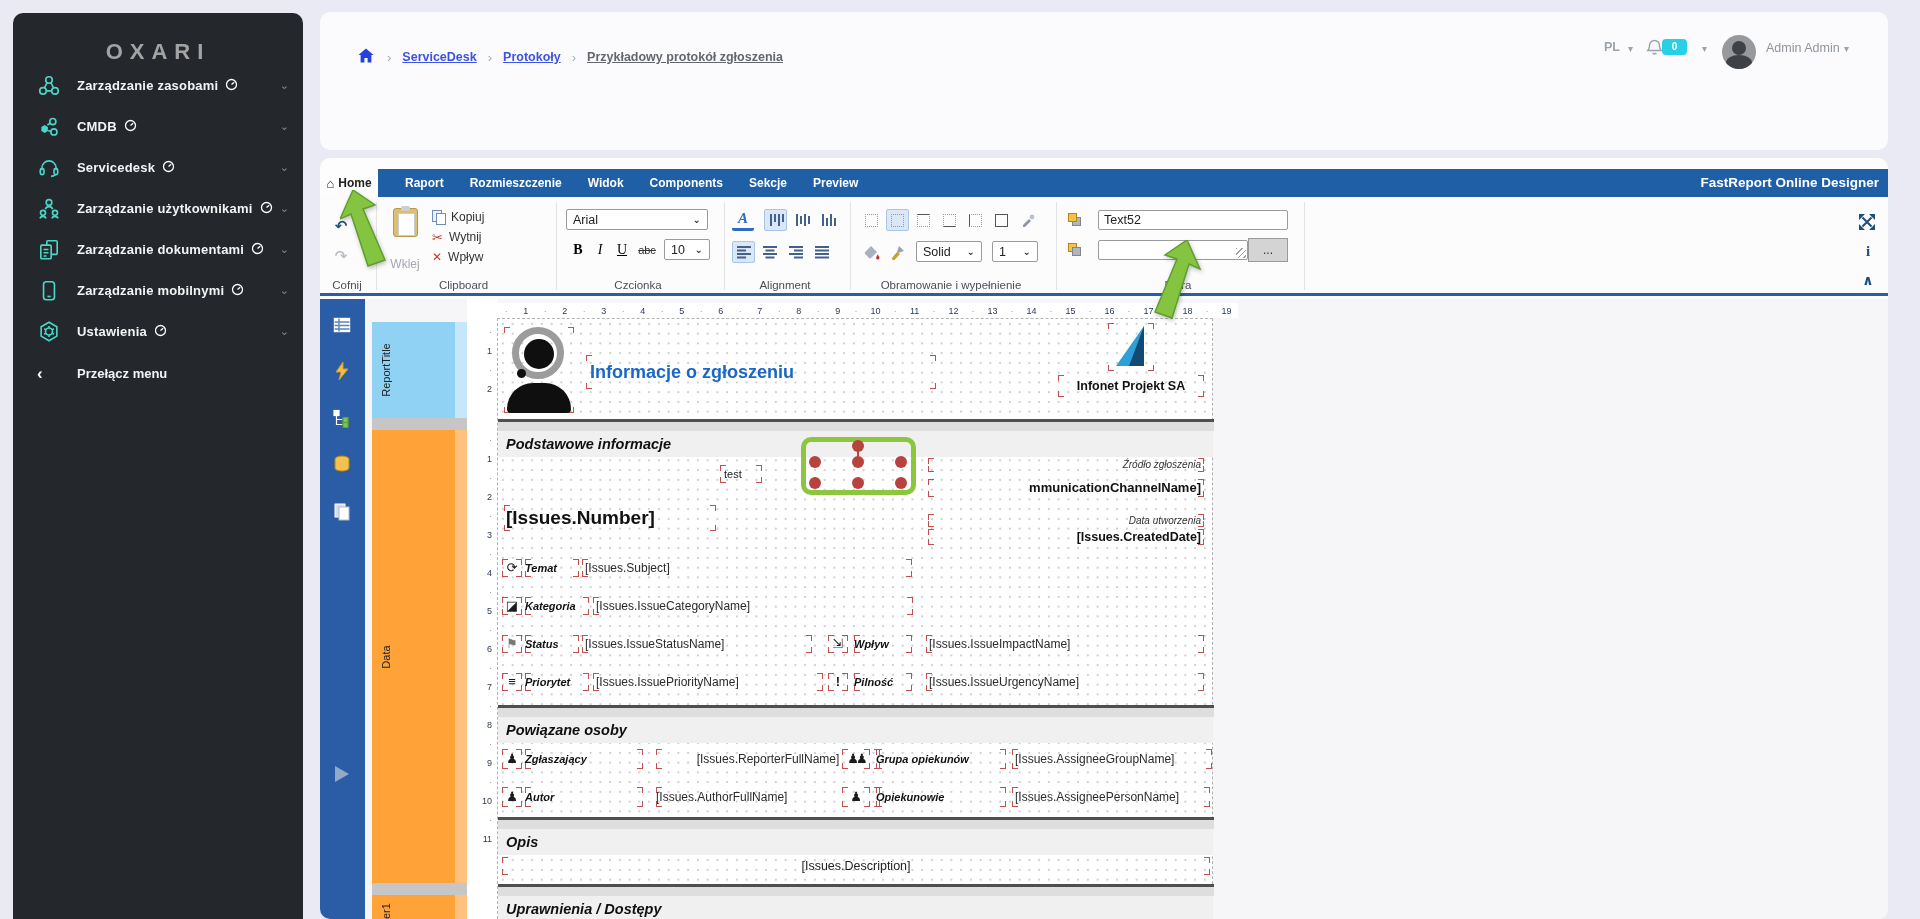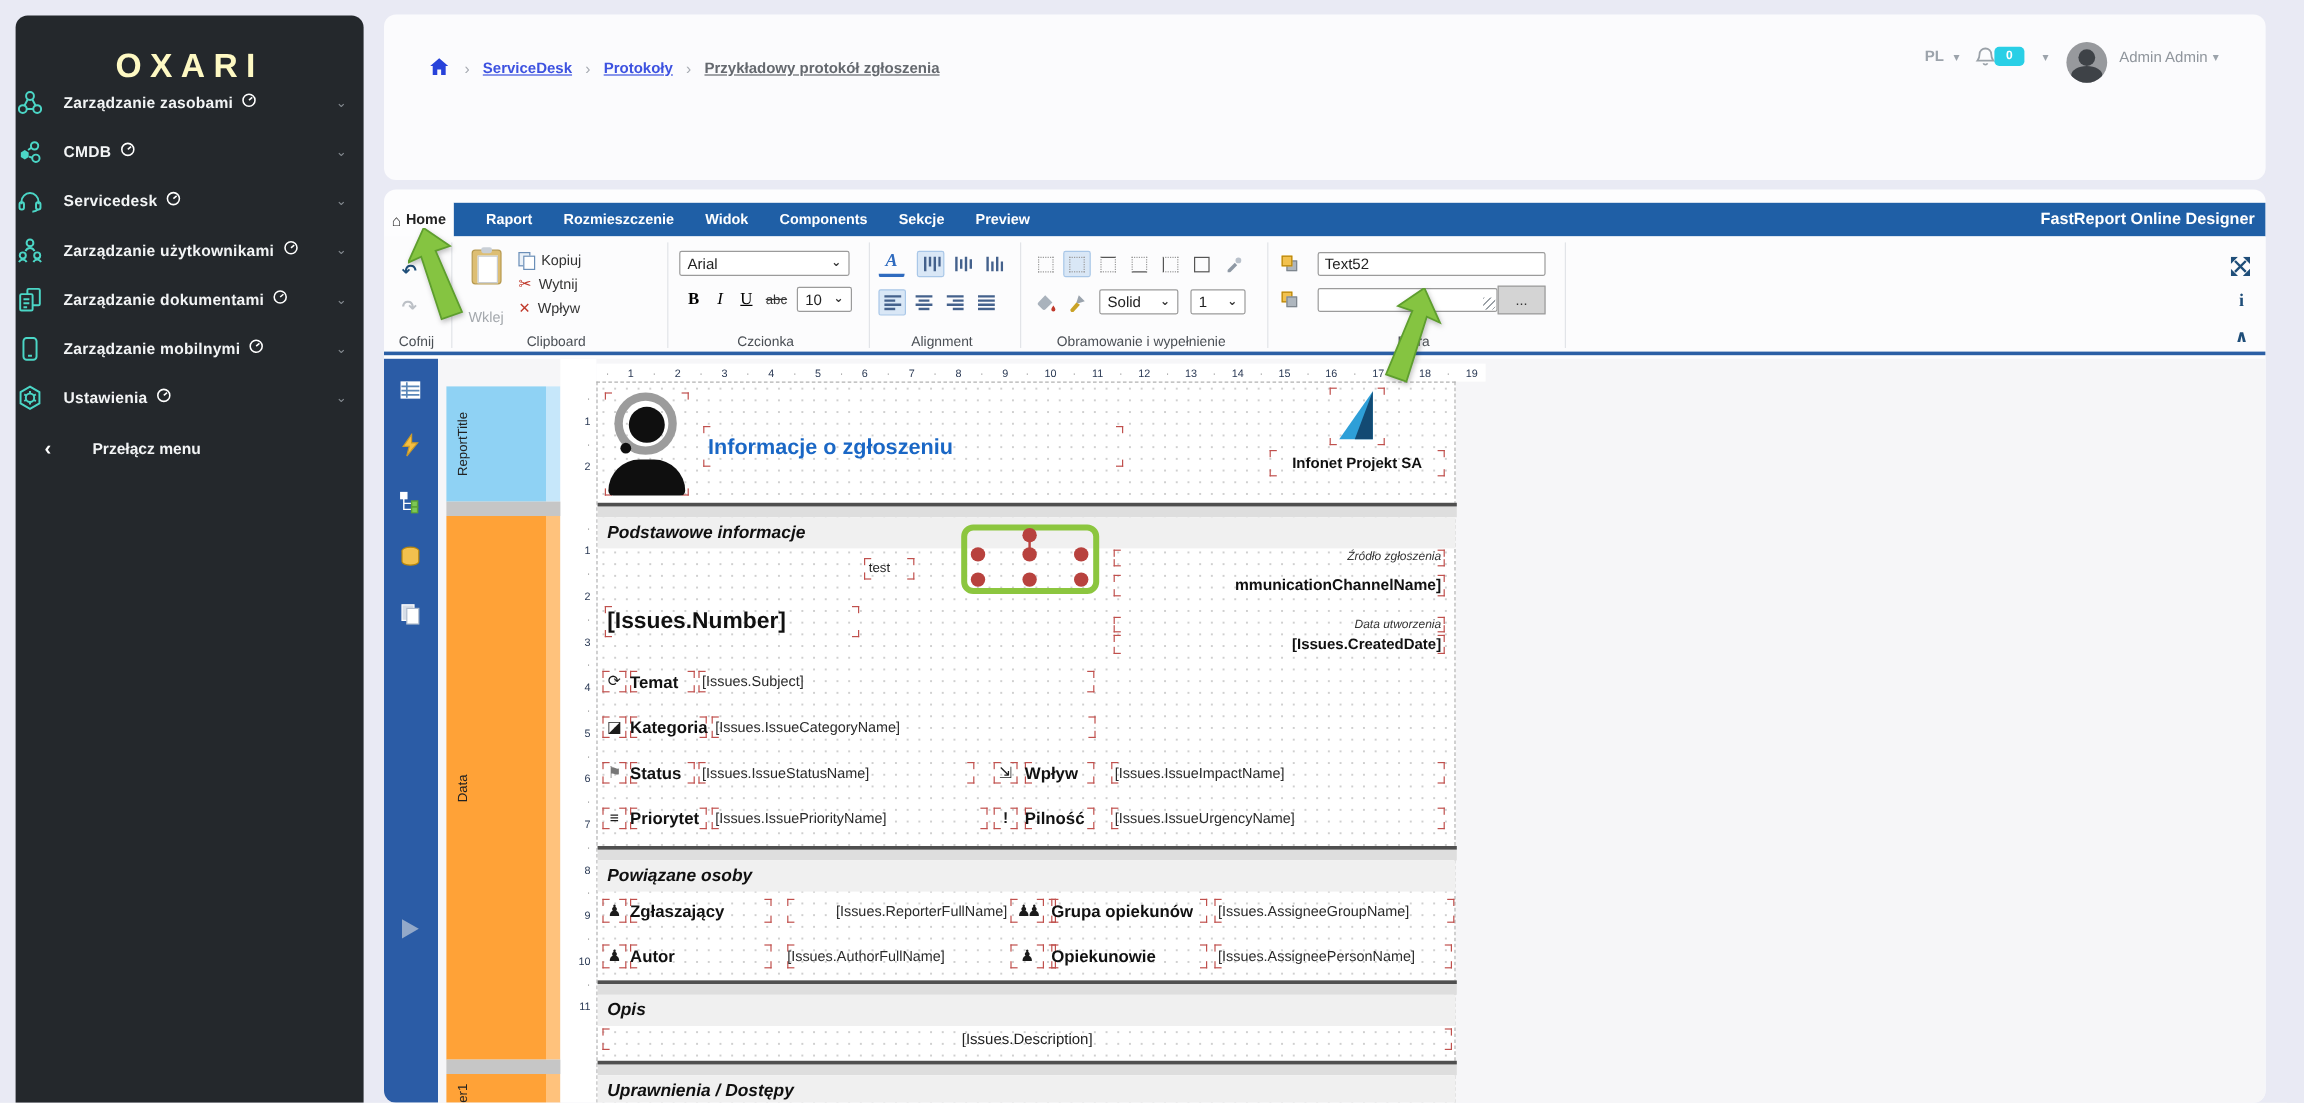--- a/index.html
+++ b/index.html
@@ -1,23 +1,23 @@
 <!DOCTYPE html>
 <html><head>
 <meta charset="utf-8">
 <style>
   *{margin:0;padding:0;box-sizing:border-box}
   html,body{width:1920px;height:919px;overflow:hidden}
   body{font-family:"Liberation Sans","DejaVu Sans",sans-serif;background:#E9EAF4;position:relative}
 
   
   .sidebar{position:absolute;left:13px;top:13px;width:290px;height:906px;background:#24282C;border-radius:10px 10px 0 0;color:#F2F4F5}
-  .logo{position:absolute;top:26px;left:0;width:100%;text-align:center;font-size:28px;font-weight:700;letter-spacing:7px;color:#fef9c3}
+  .logo{position:absolute;top:26px;left:0;width:100%;text-align:center;font-size:22px;font-weight:700;letter-spacing:7px;color:#a3a3a3}
   .nav{position:absolute;top:52px;left:0;right:0}
-  .nav-item{position:relative;height:41px;display:flex;align-items:center;cursor:pointer}
+  .nav-item{position:relative;height:41px;display:flex;align-items:center;padding-left:24px;cursor:pointer}
   .nav-item .ic{width:24px;height:24px;margin-right:16px;flex:0 0 24px}
   .nav-item .lbl{font-size:13px;font-weight:700;letter-spacing:.2px}
   .nav-item .gauge{margin-left:7px}
   .nav-item .chev{position:absolute;right:14px;color:#858B91;font-size:11px}
   .nav-toggle{position:absolute;top:340px;left:0;right:0;height:41px;display:flex;align-items:center;padding-left:24px;cursor:pointer}
   .nav-toggle .arr{width:24px;margin-right:16px;font-size:17px;font-weight:700;color:#fff}
   .nav-toggle .lbl{font-size:13px;font-weight:700}
 
   
   .topcard{position:absolute;left:320px;top:12px;width:1568px;height:138px;background:#FBFBFD;border-radius:10px}
@@ -87,21 +87,21 @@
     linear-gradient(#C0504D,#C0504D),linear-gradient(#C0504D,#C0504D),
     linear-gradient(#C0504D,#C0504D),linear-gradient(#C0504D,#C0504D),
     linear-gradient(#C0504D,#C0504D),linear-gradient(#C0504D,#C0504D),
     linear-gradient(#C0504D,#C0504D),linear-gradient(#C0504D,#C0504D);
     background-position:0 0,0 0,100% 0,100% 0,0 100%,0 100%,100% 100%,100% 100%;
     background-size:6px 1px,1px 6px,6px 1px,1px 6px,6px 1px,1px 6px,6px 1px,1px 6px;
     background-repeat:no-repeat}
   .bandline{position:absolute;left:0;width:716px;height:12px;background:#DEDEDE;border-top:3px solid #4F4F4F}
   .shdr{position:absolute;left:0;width:715px;height:26px;background:#F0F0F0;font-size:14.5px;font-weight:700;font-style:italic;color:#101010;padding-left:8px;line-height:26px}
   .row-ic{position:absolute;font-size:13px;color:#1b1b1b;width:20px;text-align:center}
-  .row-lbl{position:absolute;font-size:14px;font-weight:700;color:#111}
+  .row-lbl{position:absolute;font-size:11px;font-weight:700;font-style:italic;color:#111}
   .row-val{position:absolute;font-size:12px;color:#2b2b2b;white-space:nowrap;overflow:hidden}
   .greensel{position:absolute;left:303px;top:118px;width:115px;height:58px;border:5px solid #8CC63F;border-radius:10px}
   .gdot{position:absolute;width:12px;height:12px;border-radius:50%;background:#B8423E}
   .gstem{position:absolute;left:51px;top:7px;width:2px;height:10px;background:#B8423E}
   .ph{position:absolute;left:6px;top:8px;width:70px;height:86px}
   .ph .ring{position:absolute;left:8px;top:0;width:52px;height:52px;border:7px solid #9C9C9C;border-radius:50%}
   .ph .head{position:absolute;left:20px;top:12px;width:30px;height:30px;background:#0f0f0f;border-radius:50%}
   .ph .mic{position:absolute;left:13px;top:42px;width:9px;height:9px;background:#0f0f0f;border-radius:50%}
   .ph .body{position:absolute;left:3px;top:56px;width:64px;height:30px;background:#0f0f0f;border-radius:26px 26px 4px 4px}
 

